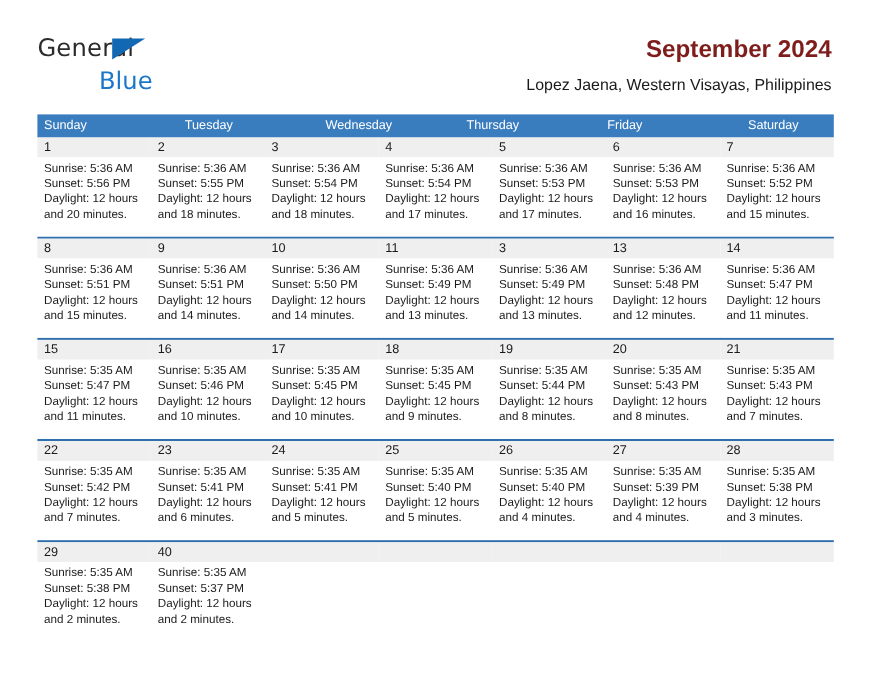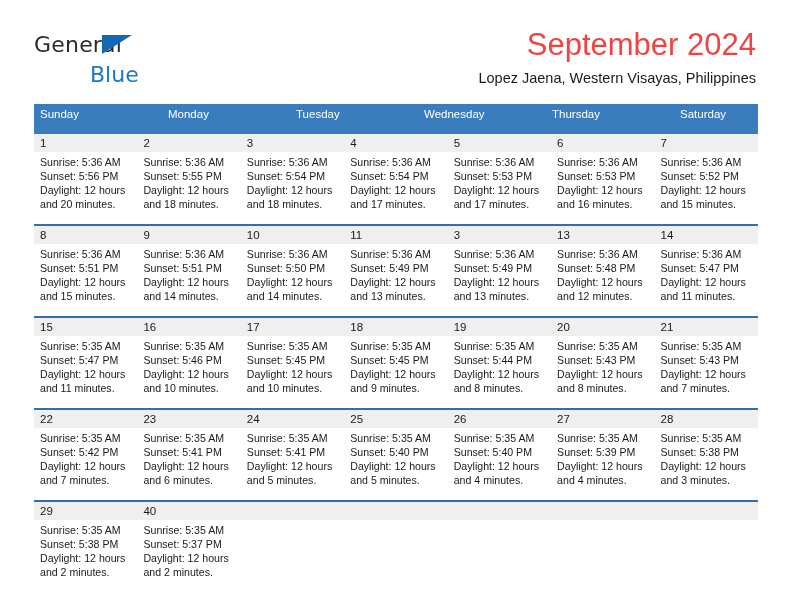--- a/index.html
+++ b/index.html
@@ -72,23 +72,23 @@
     background: #ffffff;
   }
 
   .title-block {
     position: absolute;
     right: 36px;
     top: 28px;
     text-align: right;
   }
   .cal-title {
-    font-size: 31px;
-    color: #ef4444;
-    font-weight: normal;
+    font-size: 22px;
+    color: #7f1d1d;
+    font-weight: bold;
     line-height: 34px;
     white-space: nowrap;
   }
   .cal-subtitle {
     margin-top: 7px;
     font-size: 14.5px;
     color: #1a1a1a;
     line-height: 18px;
     white-space: nowrap;
     text-align: center;
@@ -97,21 +97,21 @@
   
   .calendar {
     position: absolute;
     left: 34px;
     top: 104px;
     width: 724px;
   }
   .weekday-row {
     display: flex;
     background: #3a7dbf;
-    height: 30px;
+    height: 21px;
     gap: 44px;
   }
   .weekday {
     flex: 1 1 0;
     box-sizing: border-box;
     padding-left: 6px;
     color: #ffffff;
     font-size: 11.5px;
     line-height: 21px;
     white-space: nowrap;
@@ -180,24 +180,24 @@
     <div class="title-block">
       <div class="cal-title">September 2024</div>
       <div class="cal-subtitle">Lopez Jaena, Western Visayas, Philippines</div>
     </div>
 
   </div>
 
   <div class="calendar">
     <div class="weekday-row">
       <div class="weekday">Sunday</div>
-      <div class="weekday">Monday</div>
       <div class="weekday">Tuesday</div>
       <div class="weekday">Wednesday</div>
       <div class="weekday">Thursday</div>
+      <div class="weekday">Friday</div>
       <div class="weekday">Saturday</div>
     </div>
 
     <div id="weeks-container">
         <div class="week">
           <div class="daycell">
             <div class="daynum-band">
               <div class="daynum">1</div>
             </div>
             <div class="day-body">

